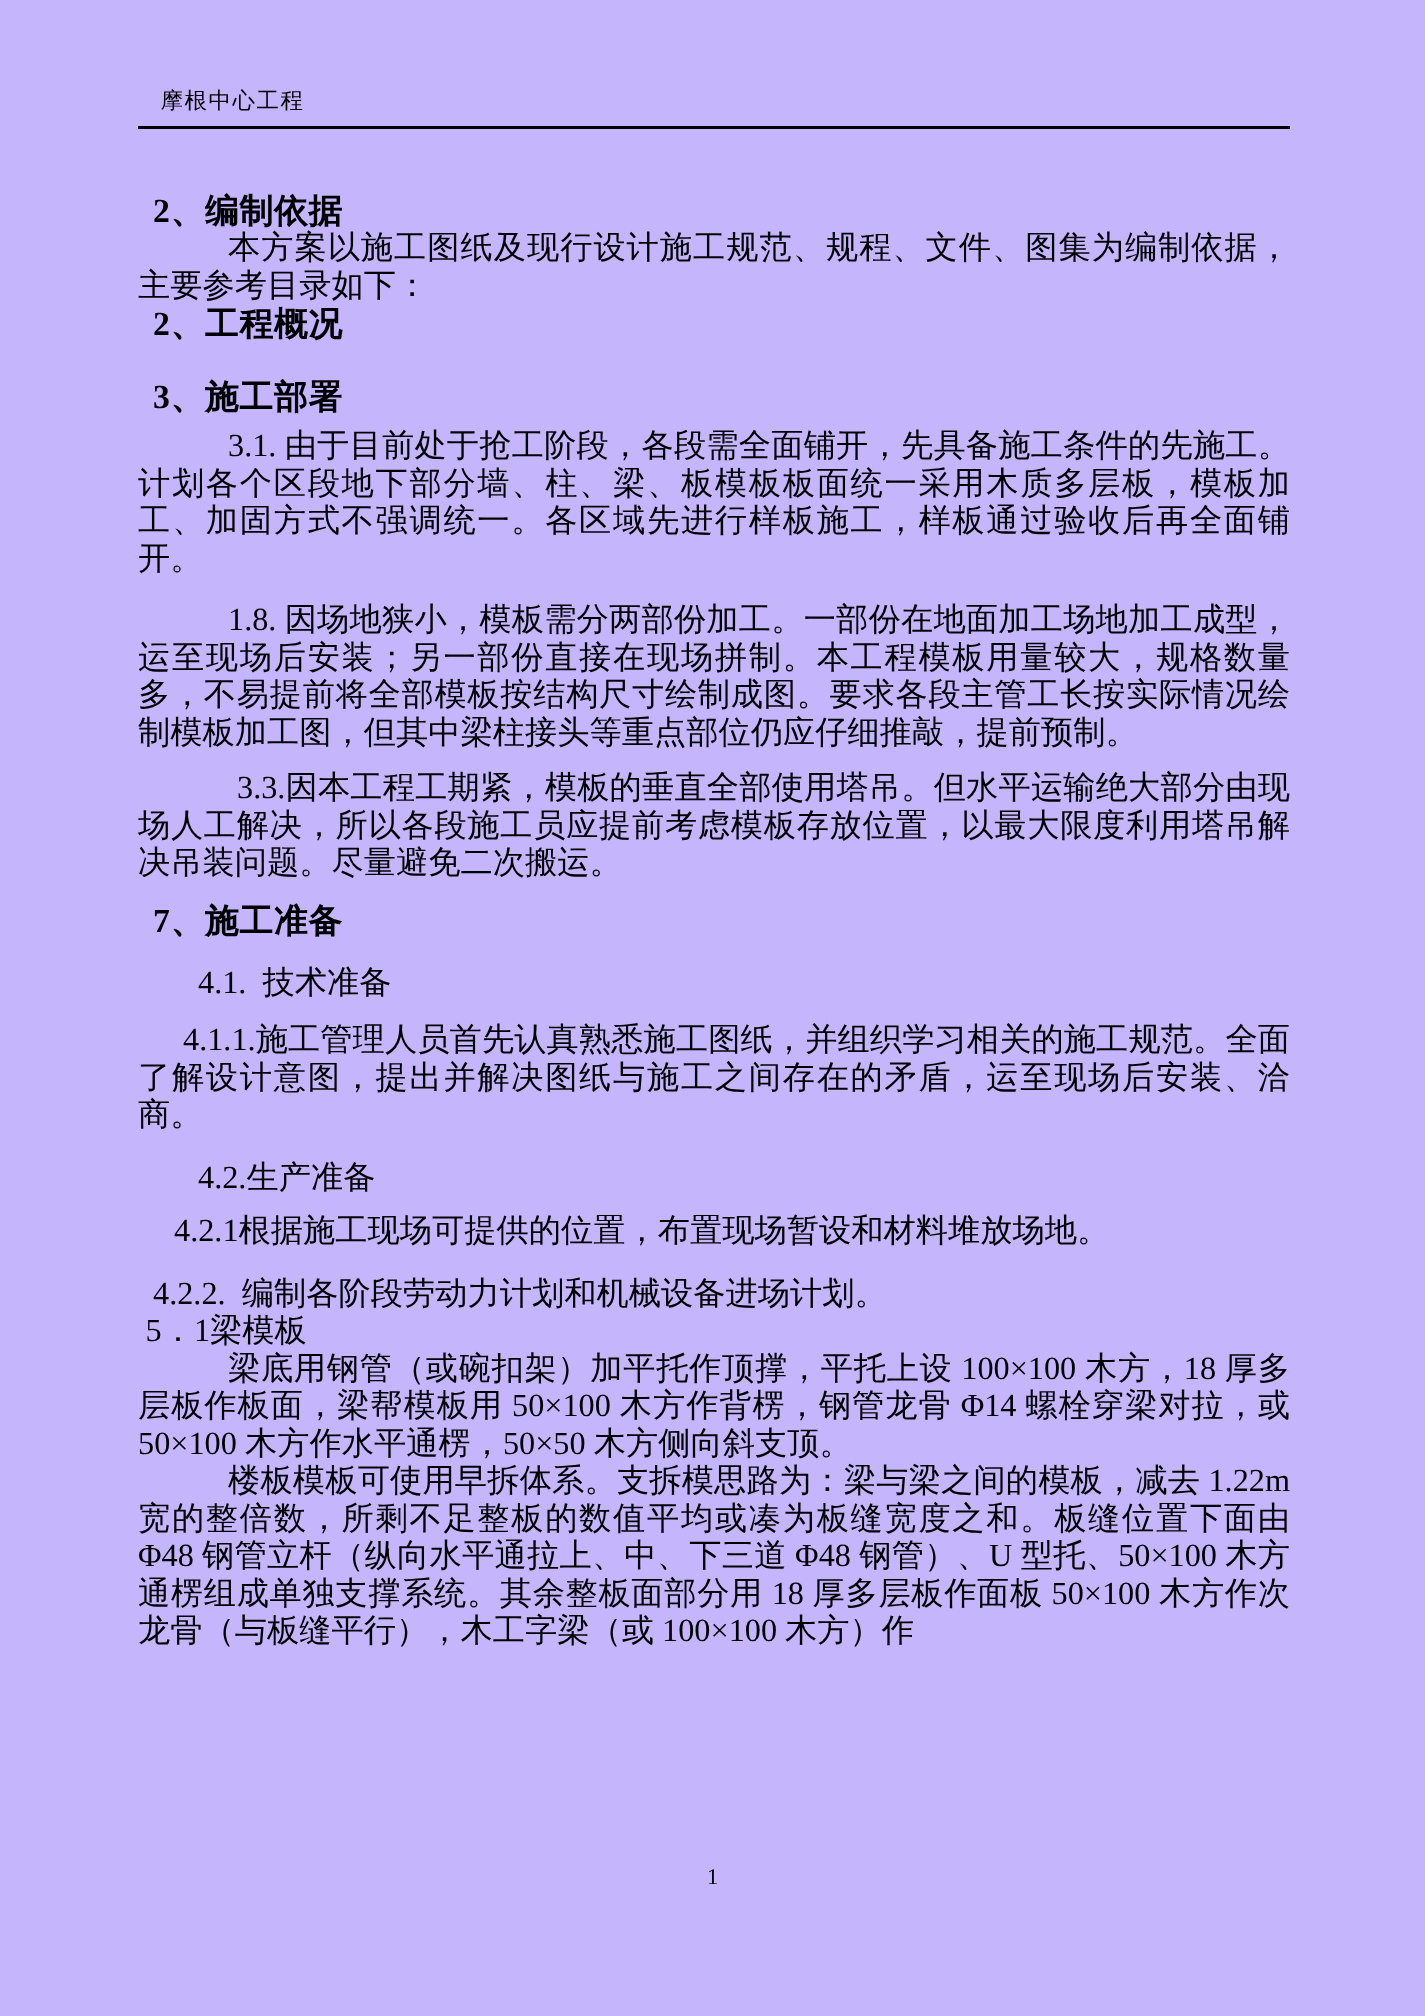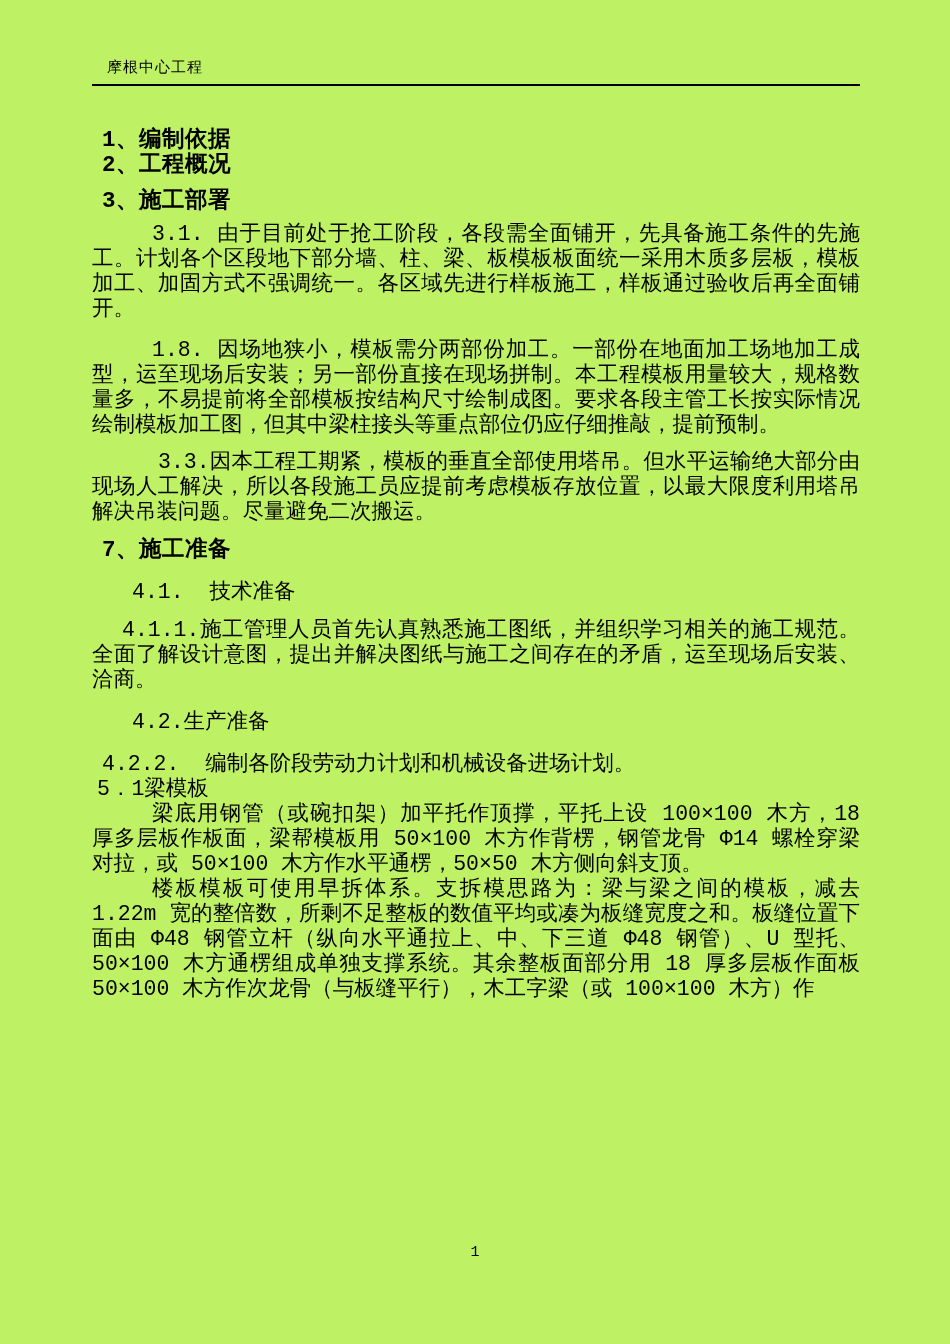--- a/index.html
+++ b/index.html
@@ -5,23 +5,23 @@
   html, body {
     margin: 0;
     padding: 0;
     background: #ffffff;
   }
   .page {
     position: relative;
     width: 950px;
     height: 1344px;
     margin: 0 auto;
-    background: #bef264;
+    background: #c4b5fd;
     color: #000000;
-    font-family: Liberation Mono, monospace;
+    font-family: Liberation Serif, serif;
     box-sizing: border-box;
     padding: 0 90px 0 92px;
     overflow: hidden;
   }
   .doc-header {
     padding-top: 59px;
     padding-bottom: 6px;
     border-bottom: 2px solid #000000;
     font-size: 15px;
     line-height: 19px;
@@ -49,21 +49,21 @@
   }
   .ind-0  { text-indent: 5px; }
   .ind-2  { text-indent: 60px; }
   .ind-2b { text-indent: 66px; }
   .ind-18 { text-indent: 40px; }
   .ind-13 { text-indent: 30px; }
   .ind-10 { text-indent: 24px; }
   .ind-03 { text-indent: 10px; }
   .mt-8  { margin-top: 8px; }
   .mt-10 { margin-top: 10px; }
-  .mt-11 { margin-top: 11px; }
+  .mt-11 { margin-top: 24px; }
   .mt-12 { margin-top: 12px; }
   .mt-13 { margin-top: 13px; }
   .mt-16 { margin-top: 16px; }
   .mt-17 { margin-top: 17px; }
   .doc-footer {
     position: absolute;
     left: 0;
     right: 0;
     top: 1243px;
     text-align: center;
@@ -73,30 +73,32 @@
 </style>
 </head>
 <body>
 
 <div class="page">
   <header class="doc-header">
     <span>摩根中心工程</span>
   </header>
 
   <main class="doc-body" id="doc-blocks">
-      <h2 class="h1">1、编制依据</h2>
+      <h2 class="h1">2、编制依据</h2>
+      <p class="p ind-2">本方案以施工图纸及现行设计施工规范、规程、文件、图集为编制依据，主要参考目录如下：</p>
       <h2 class="h1">2、工程概况</h2>
       <h2 class="h1 mt-11">3、施工部署</h2>
       <p class="p ind-2 mt-8">3.1. 由于目前处于抢工阶段，各段需全面铺开，先具备施工条件的先施工。计划各个区段地下部分墙、柱、梁、板模板板面统一采用木质多层板，模板加工、加固方式不强调统一。各区域先进行样板施工，样板通过验收后再全面铺开。</p>
       <p class="p ind-2 mt-16">1.8. 因场地狭小，模板需分两部份加工。一部份在地面加工场地加工成型，运至现场后安装；另一部份直接在现场拼制。本工程模板用量较大，规格数量多，不易提前将全部模板按结构尺寸绘制成图。要求各段主管工长按实际情况绘制模板加工图，但其中梁柱接头等重点部位仍应仔细推敲，提前预制。</p>
       <p class="p ind-2b mt-12">3.3.因本工程工期紧，模板的垂直全部使用塔吊。但水平运输绝大部分由现场人工解决，所以各段施工员应提前考虑模板存放位置，以最大限度利用塔吊解决吊装问题。尽量避免二次搬运。</p>
       <h2 class="h1 mt-13">7、施工准备</h2>
       <p class="p ind-18 mt-17">4.1.  技术准备</p>
       <p class="p ind-13 mt-13">4.1.1.施工管理人员首先认真熟悉施工图纸，并组织学习相关的施工规范。全面了解设计意图，提出并解决图纸与施工之间存在的矛盾，运至现场后安装、洽商。</p>
       <p class="p ind-18 mt-17">4.2.生产准备</p>
+      <p class="p ind-10 mt-10">4.2.1根据施工现场可提供的位置，布置现场暂设和材料堆放场地。</p>
       <p class="p ind-03 mt-17">4.2.2.  编制各阶段劳动力计划和机械设备进场计划。</p>
       <p class="p ind-0">5．1梁模板</p>
       <p class="p ind-2">梁底用钢管（或碗扣架）加平托作顶撑，平托上设 100×100 木方，18 厚多层板作板面，梁帮模板用 50×100 木方作背楞，钢管龙骨 Φ14 螺栓穿梁对拉，或 50×100 木方作水平通楞，50×50 木方侧向斜支顶。</p>
       <p class="p ind-2">楼板模板可使用早拆体系。支拆模思路为：梁与梁之间的模板，减去 1.22m 宽的整倍数，所剩不足整板的数值平均或凑为板缝宽度之和。板缝位置下面由 Φ48 钢管立杆（纵向水平通拉上、中、下三道 Φ48 钢管）、U 型托、50×100 木方通楞组成单独支撑系统。其余整板面部分用 18 厚多层板作面板 50×100 木方作次龙骨（与板缝平行），木工字梁（或 100×100 木方）作</p>
     </main>
 
   <footer class="doc-footer">
     <span>1</span>
   </footer>
 </div>

